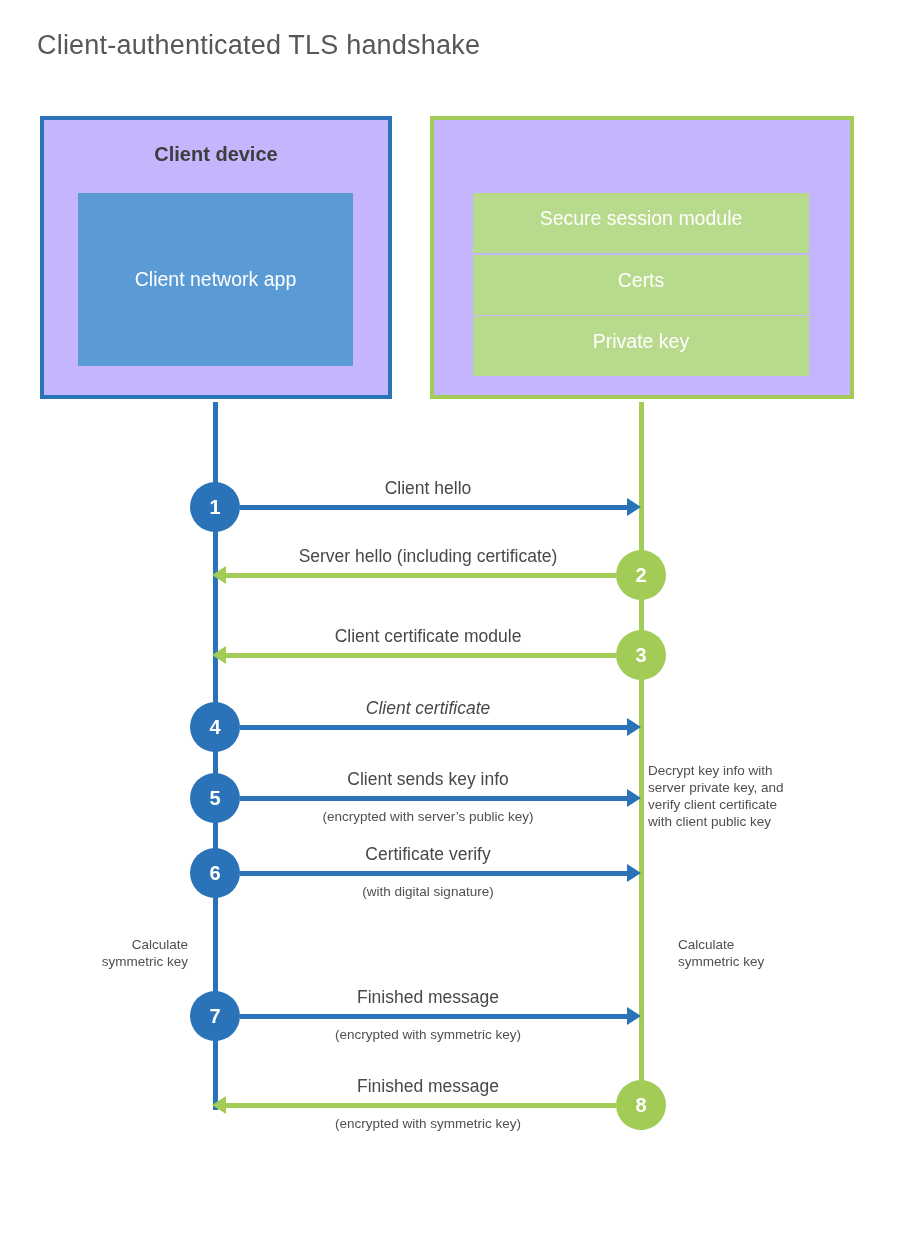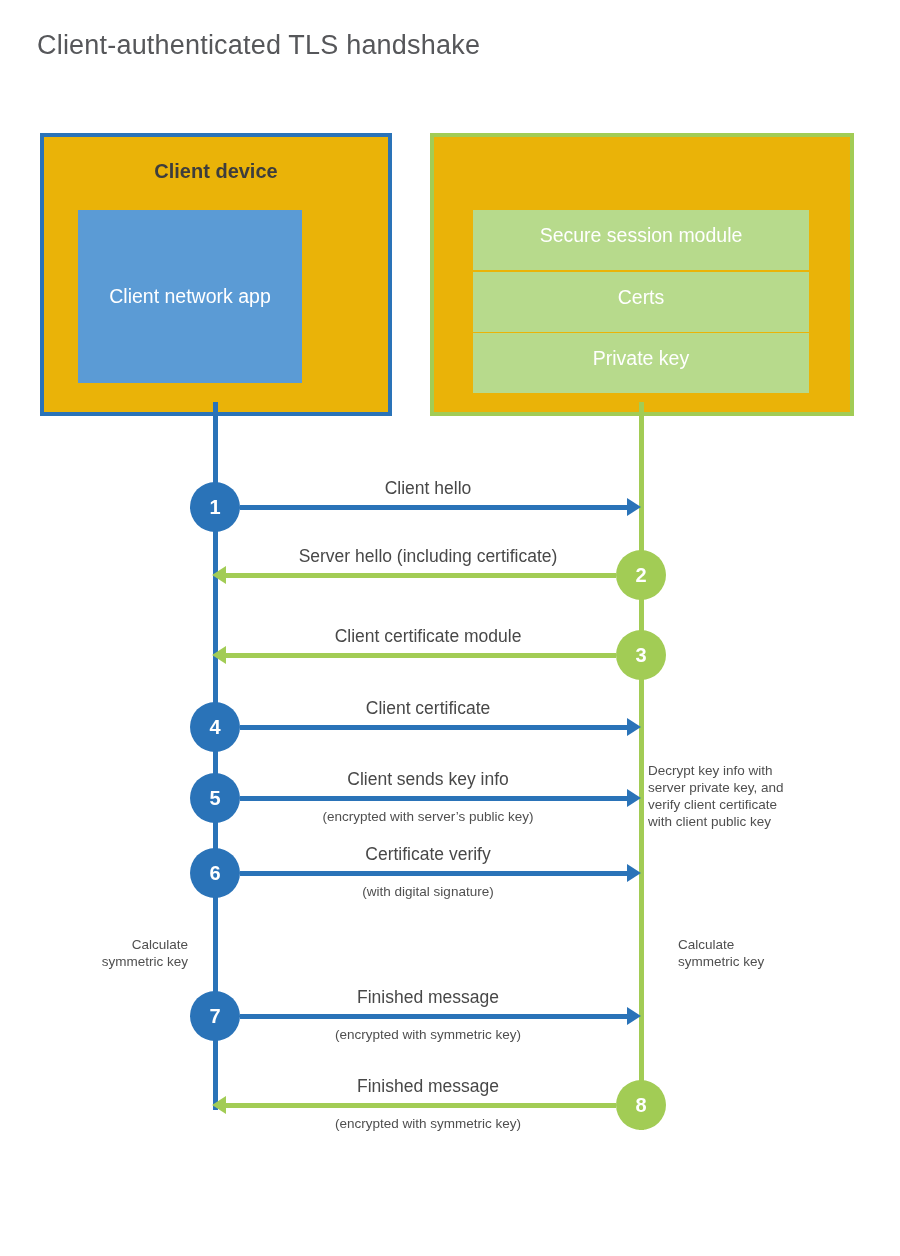--- a/index.html
+++ b/index.html
@@ -16,37 +16,37 @@
     position: absolute;
     left: 37px; top: 30px;
     font-size: 27px;
     font-weight: 300;
     color: #56575a;
     letter-spacing: 0.2px;
   }
   
   .actor-box {
     position: absolute;
-    top: 133px;
+    top: 116px;
     height: 283px;
-    background: #eab308;
+    background: #c4b5fd;
   }
   .actor-box.client { left: 40px; width: 352px; border: 4px solid #2a73b8; }
   .actor-box.server { left: 430px; width: 424px; border: 4px solid #a2cc55; }
   .actor-title {
     margin-top: 23px;
     text-align: center;
     font-size: 20px;
     font-weight: bold;
     color: #3d3d3d;
   }
   .app-box {
     position: absolute;
     left: 34px; top: 73px;
-    width: 224px; height: 173px;
+    width: 275px; height: 173px;
     background: #5b9bd5;
     display: flex; align-items: center; justify-content: center;
     text-align: center;
     color: #ffffff;
     font-size: 19.5px;
     line-height: 1.4;
   }
   .app-box .wrap { display: inline-block; max-width: 165px; }
   .module-bar {
     position: absolute;
@@ -144,21 +144,21 @@
   <div class="step-label" style="top:546px;">Server hello (including certificate)</div>
 
   <div class="step-circle green-bg" style="left:616px; top:630px;">3</div>
   <div class="shaft green" style="left:226px; top:653px; width:390px;"></div>
   <div class="head left" style="left:212px; top:646px;"></div>
   <div class="step-label" style="top:626px;">Client certificate module</div>
 
   <div class="step-circle blue-bg" style="left:190px; top:702px;">4</div>
   <div class="shaft blue" style="left:240px; top:725px; width:387px;"></div>
   <div class="head right" style="left:627px; top:718px;"></div>
-  <div class="step-label" style="top:698px;">Client certificate</div>
+  <div class="step-label" style="top:698px;font-style:italic;">Client certificate</div>
 
   <div class="step-circle blue-bg" style="left:190px; top:773px;">5</div>
   <div class="shaft blue" style="left:240px; top:796px; width:387px;"></div>
   <div class="head right" style="left:627px; top:789px;"></div>
   <div class="step-label" style="top:769px;">Client sends key info</div>
   <div class="step-sub" style="top:809px;">(encrypted with server’s public key)</div>
 
   <div class="step-circle blue-bg" style="left:190px; top:848px;">6</div>
   <div class="shaft blue" style="left:240px; top:871px; width:387px;"></div>
   <div class="head right" style="left:627px; top:864px;"></div>

